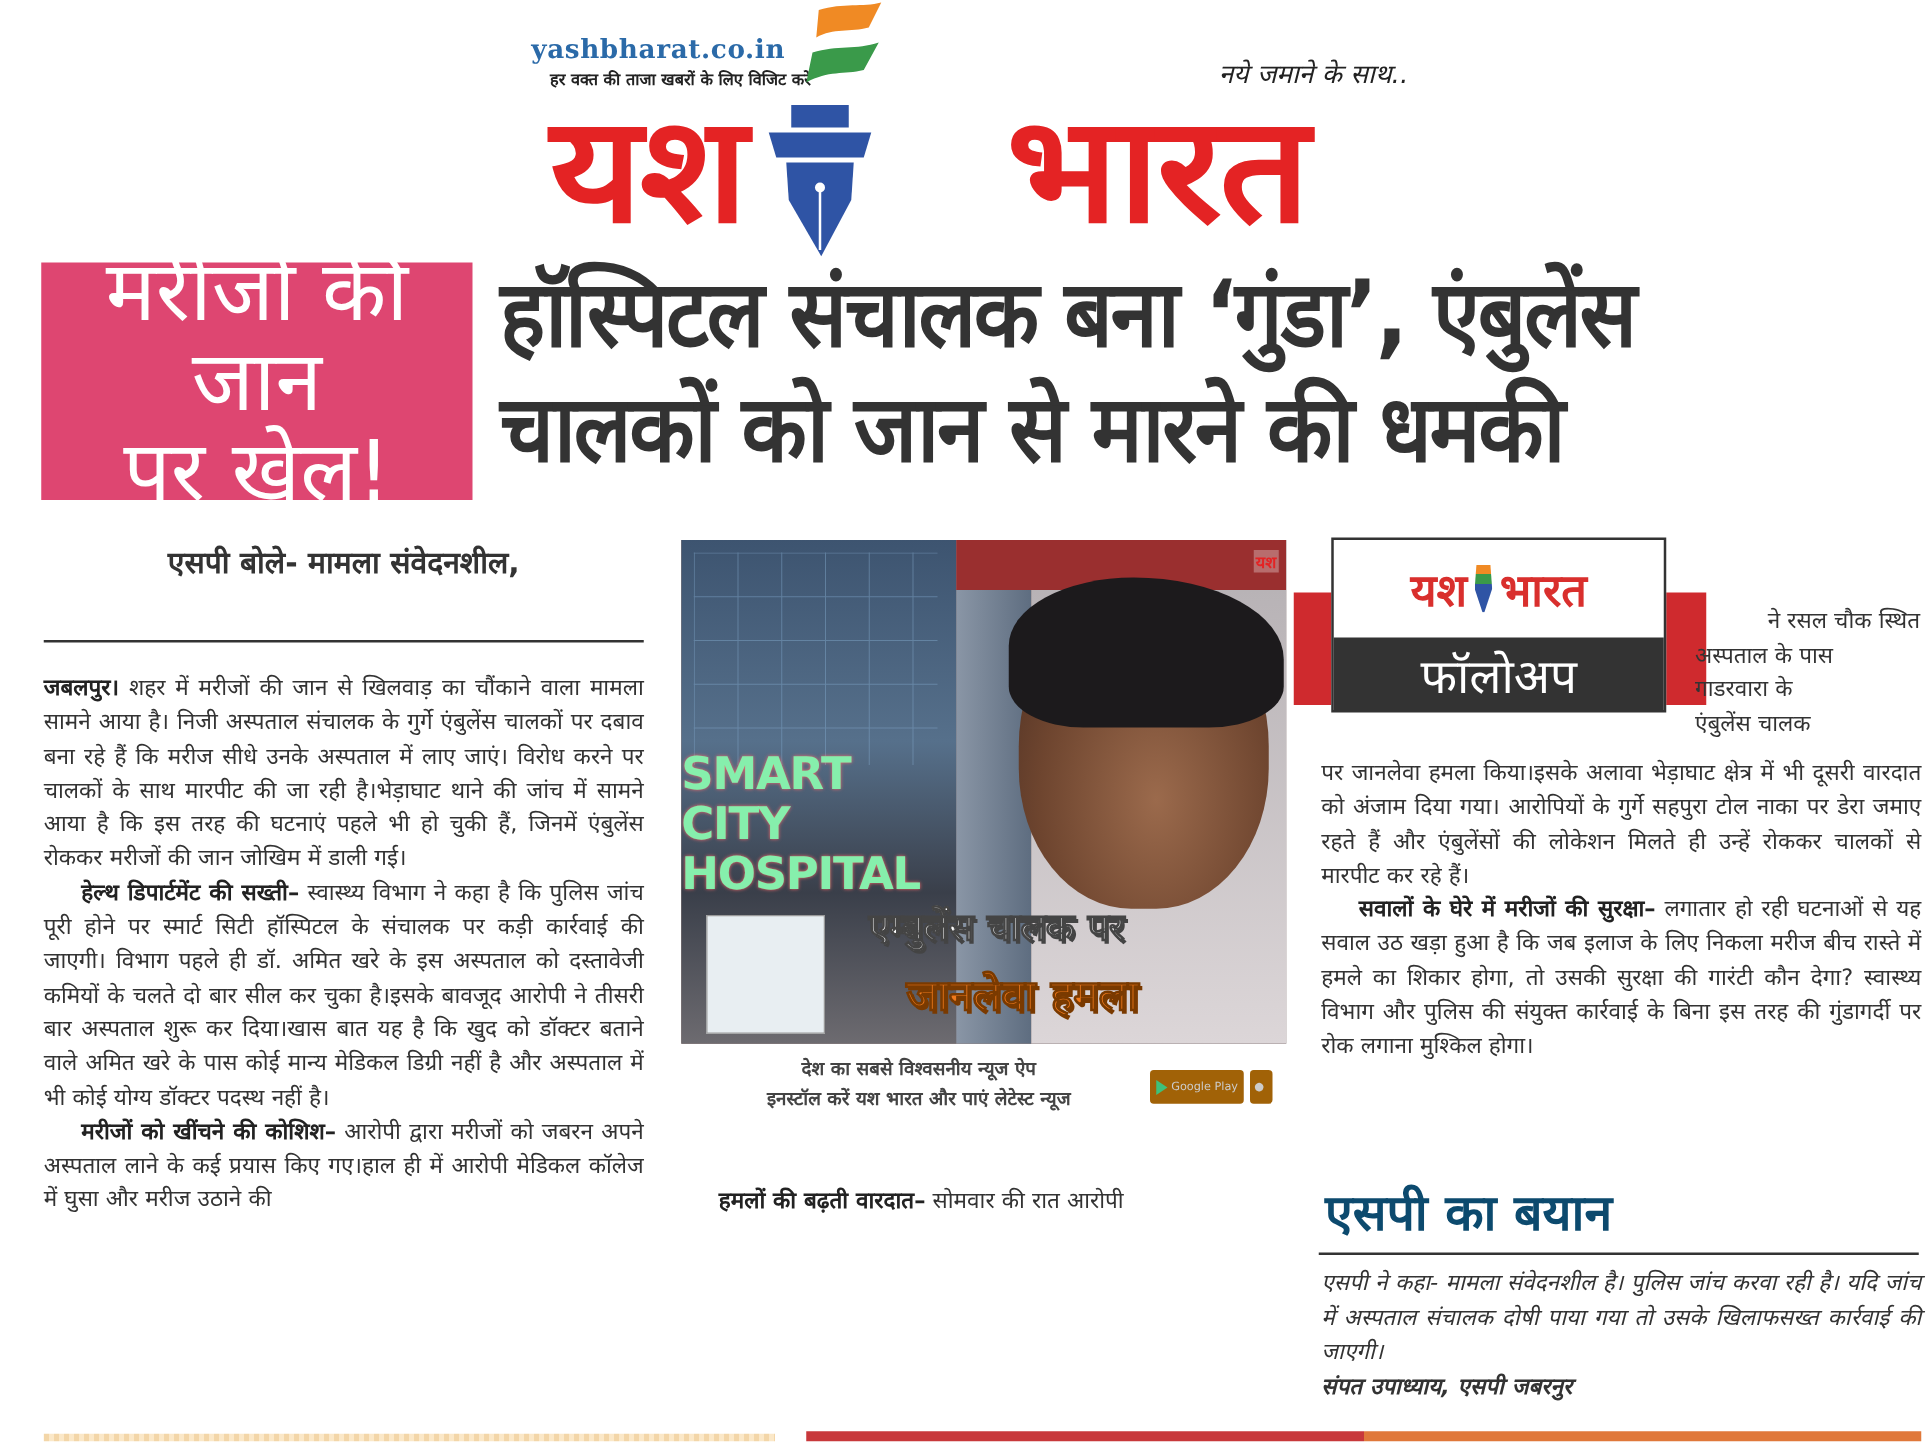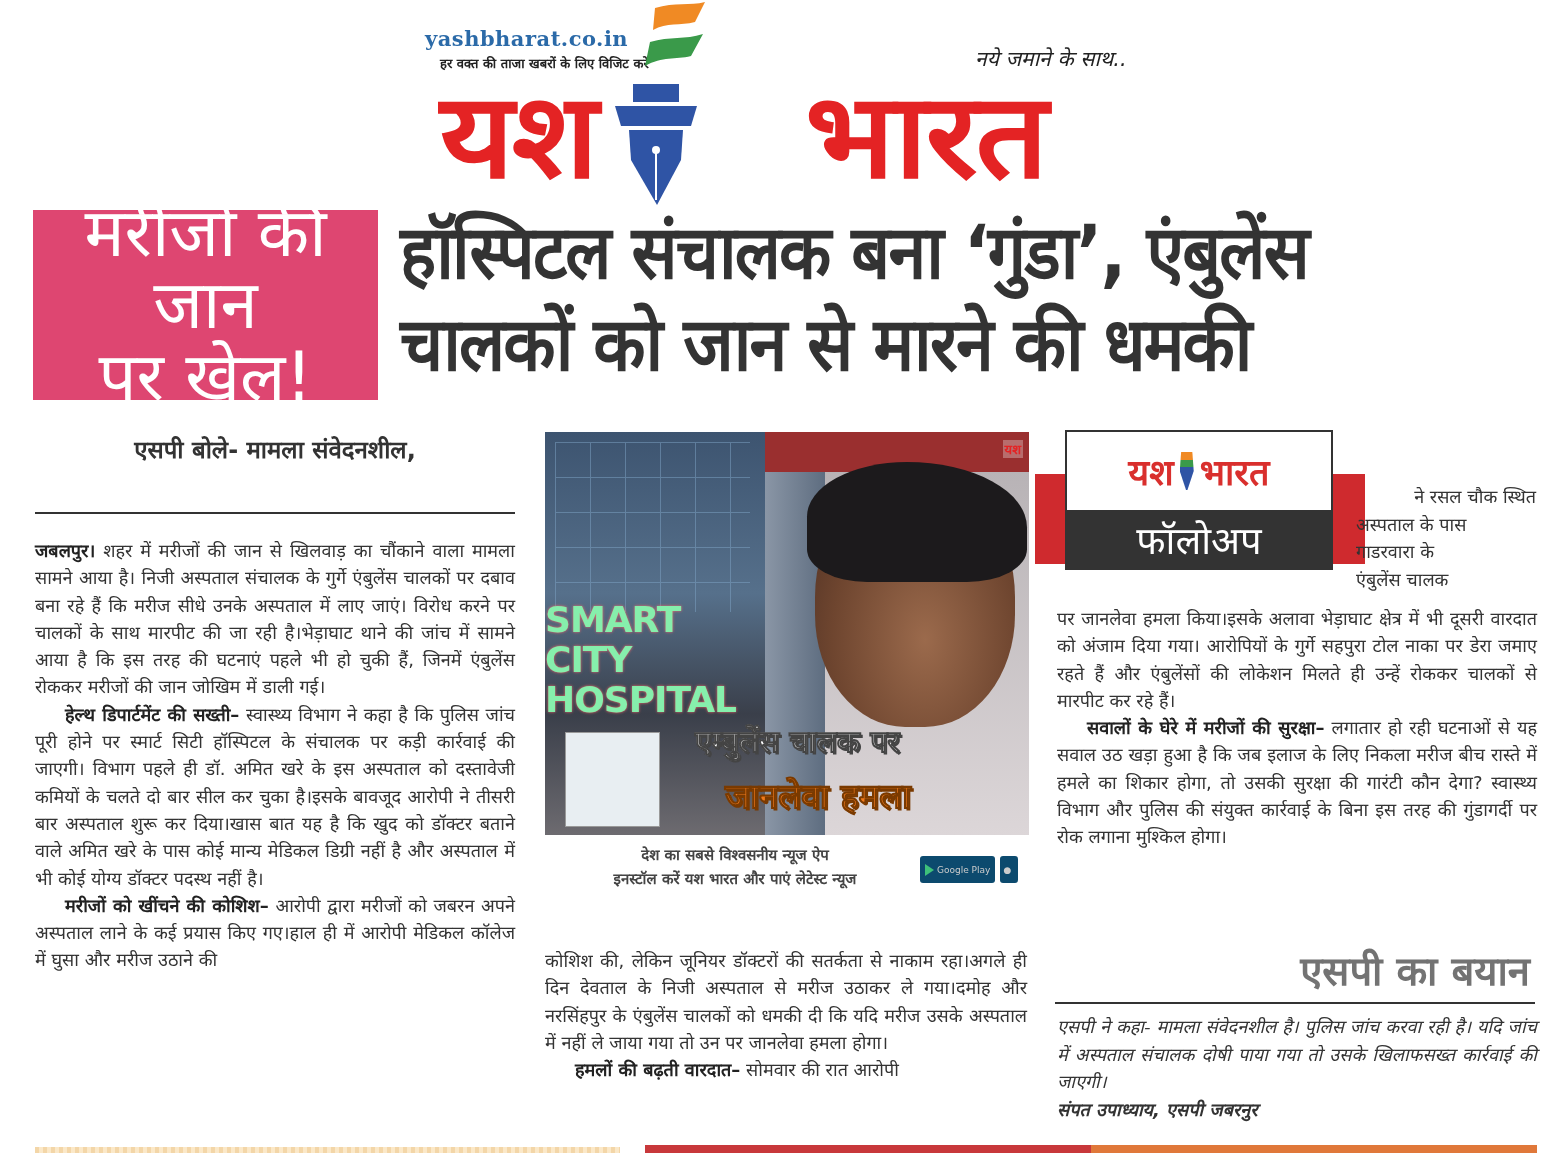--- a/index.html
+++ b/index.html
@@ -40,31 +40,31 @@
   .photo .bg-right { position: absolute; left: 280px; top: 40px; width: 204px; height: 363px; background: linear-gradient(180deg, #b8b3b6, #dcd6d8); }
   .photo .face { position: absolute; left: 270px; top: 45px; width: 200px; height: 250px; border-radius: 48% 48% 45% 45%; background: radial-gradient(ellipse at 55% 65%, #9b6a4c 0%, #6e452f 60%, #4a2e22 100%); }
   .photo .hair { position: absolute; left: 262px; top: 30px; width: 220px; height: 120px; border-radius: 50% 60% 30% 30%; background: #1c1a1c; }
   .photo .notice { position: absolute; left: 20px; top: 300px; width: 95px; height: 95px; background: #e8eef2; border: 1px solid #999; }
   .photo .cap1 { position: absolute; left: 150px; top: 288px; font-weight: bold; font-size: 30px; color: #fff; -webkit-text-stroke: 1px #444; text-shadow: 2px 2px 0 #444; white-space: nowrap; }
   .photo .cap2 { position: absolute; left: 180px; top: 340px; font-weight: bold; font-size: 34px; color: #f07a1c; -webkit-text-stroke: 1px #7a3a00; text-shadow: 2px 2px 0 #7a3a00; white-space: nowrap; }
   .photo .wm { position: absolute; right: 6px; top: 8px; font-size: 13px; font-weight: bold; color: #e42324; background: rgba(255,255,255,0.3); padding: 0 2px; }
 
   .promo { position: absolute; left: 560px; top: 843px; width: 350px; text-align: center; font-size: 15px; line-height: 24px; font-weight: bold; color: #444; }
   .store-btns { position: absolute; left: 920px; top: 856px; display: flex; gap: 5px; }
-  .store { height: 27px; background: #0c4a6e; color: #ccc; border-radius: 3px; font-size: 9px; display: flex; align-items: center; padding: 0 5px; gap: 3px; }
+  .store { height: 27px; background: #a16207; color: #ccc; border-radius: 3px; font-size: 9px; display: flex; align-items: center; padding: 0 5px; gap: 3px; }
   .store .tri { width: 0; height: 0; border-left: 9px solid #3ec17a; border-top: 6px solid transparent; border-bottom: 6px solid transparent; }
 
   
   .fu-red { position: absolute; left: 1035px; top: 474px; width: 330px; height: 90px; background: #cf2a2e; }
   .fu-box { position: absolute; left: 1065px; top: 430px; width: 268px; height: 140px; background: #fff; border: 2px solid #333; }
   .fu-logo { height: 78px; display: flex; align-items: center; justify-content: center; gap: 6px; font-weight: bold; font-size: 36px; color: #d92f2d; }
   .fu-logo .mini-pen { width: 14px; height: 38px; background: linear-gradient(180deg, #f08a24 0 20%, #3a9a4a 20% 40%, #2f54a5 40% 100%); clip-path: polygon(10% 0, 90% 0, 100% 50%, 55% 100%, 45% 100%, 0 50%); }
   .fu-label { height: 58px; background: #333; color: #fff; display: flex; align-items: center; justify-content: center; font-size: 38px; }
 
-  .sp-head { position: absolute; left: 1060px; top: 944px; width: 470px; text-align: right; font-weight: bold; font-size: 40px; line-height: 54px; color: #737373; }
+  .sp-head { position: absolute; left: 1060px; top: 944px; width: 470px; text-align: left; font-weight: bold; font-size: 40px; line-height: 54px; color: #0c4a6e; }
   .sp-rule { position: absolute; left: 1055px; top: 1002px; width: 480px; height: 2px; background: #333; }
   .sp-text { position: absolute; left: 1057px; top: 1013px; width: 480px; font-size: 18px; line-height: 27.5px; font-style: italic; color: #333; text-align: justify; }
   .sp-name { font-weight: bold; }
 
   
   .bottom-left { position: absolute; left: 35px; top: 1147px; width: 585px; height: 6px; background: repeating-linear-gradient(90deg, #f3d6a8 0 4px, #fbe8c8 4px 8px); }
   .bottom-right { position: absolute; left: 645px; top: 1145px; width: 892px; height: 8px; background: linear-gradient(90deg, #c8383b 0 50%, #e0783a 50% 100%); }
 </style>
 </head>
 <body>
@@ -134,21 +134,20 @@
   <div class="store">
     <span class="tri"></span>
     <span>Google Play</span>
   </div>
   <div class="store" style="width:18px; padding:0 3px; overflow:hidden;">
     <span>●</span>
   </div>
 </div>
 
 <div class="col" style="left:545px; top:947px; width:482px;">
-  <p>कोशिश की, लेकिन जूनियर डॉक्टरों की सतर्कता से नाकाम रहा।अगले ही दिन देवताल के निजी अस्पताल से मरीज उठाकर ले गया।दमोह और नरसिंहपुर के एंबुलेंस चालकों को धमकी दी कि यदि मरीज उसके अस्पताल में नहीं ले जाया गया तो उन पर जानलेवा हमला होगा।</p>
   <p class="indent"><b>हमलों की बढ़ती वारदात–</b><span> सोमवार की रात आरोपी</span></p>
 </div>
 
 <div class="fu-red"></div>
 <div class="fu-box">
   <div class="fu-logo">
     <span>यश</span>
     <span class="mini-pen"></span>
     <span>भारत</span>
   </div>

